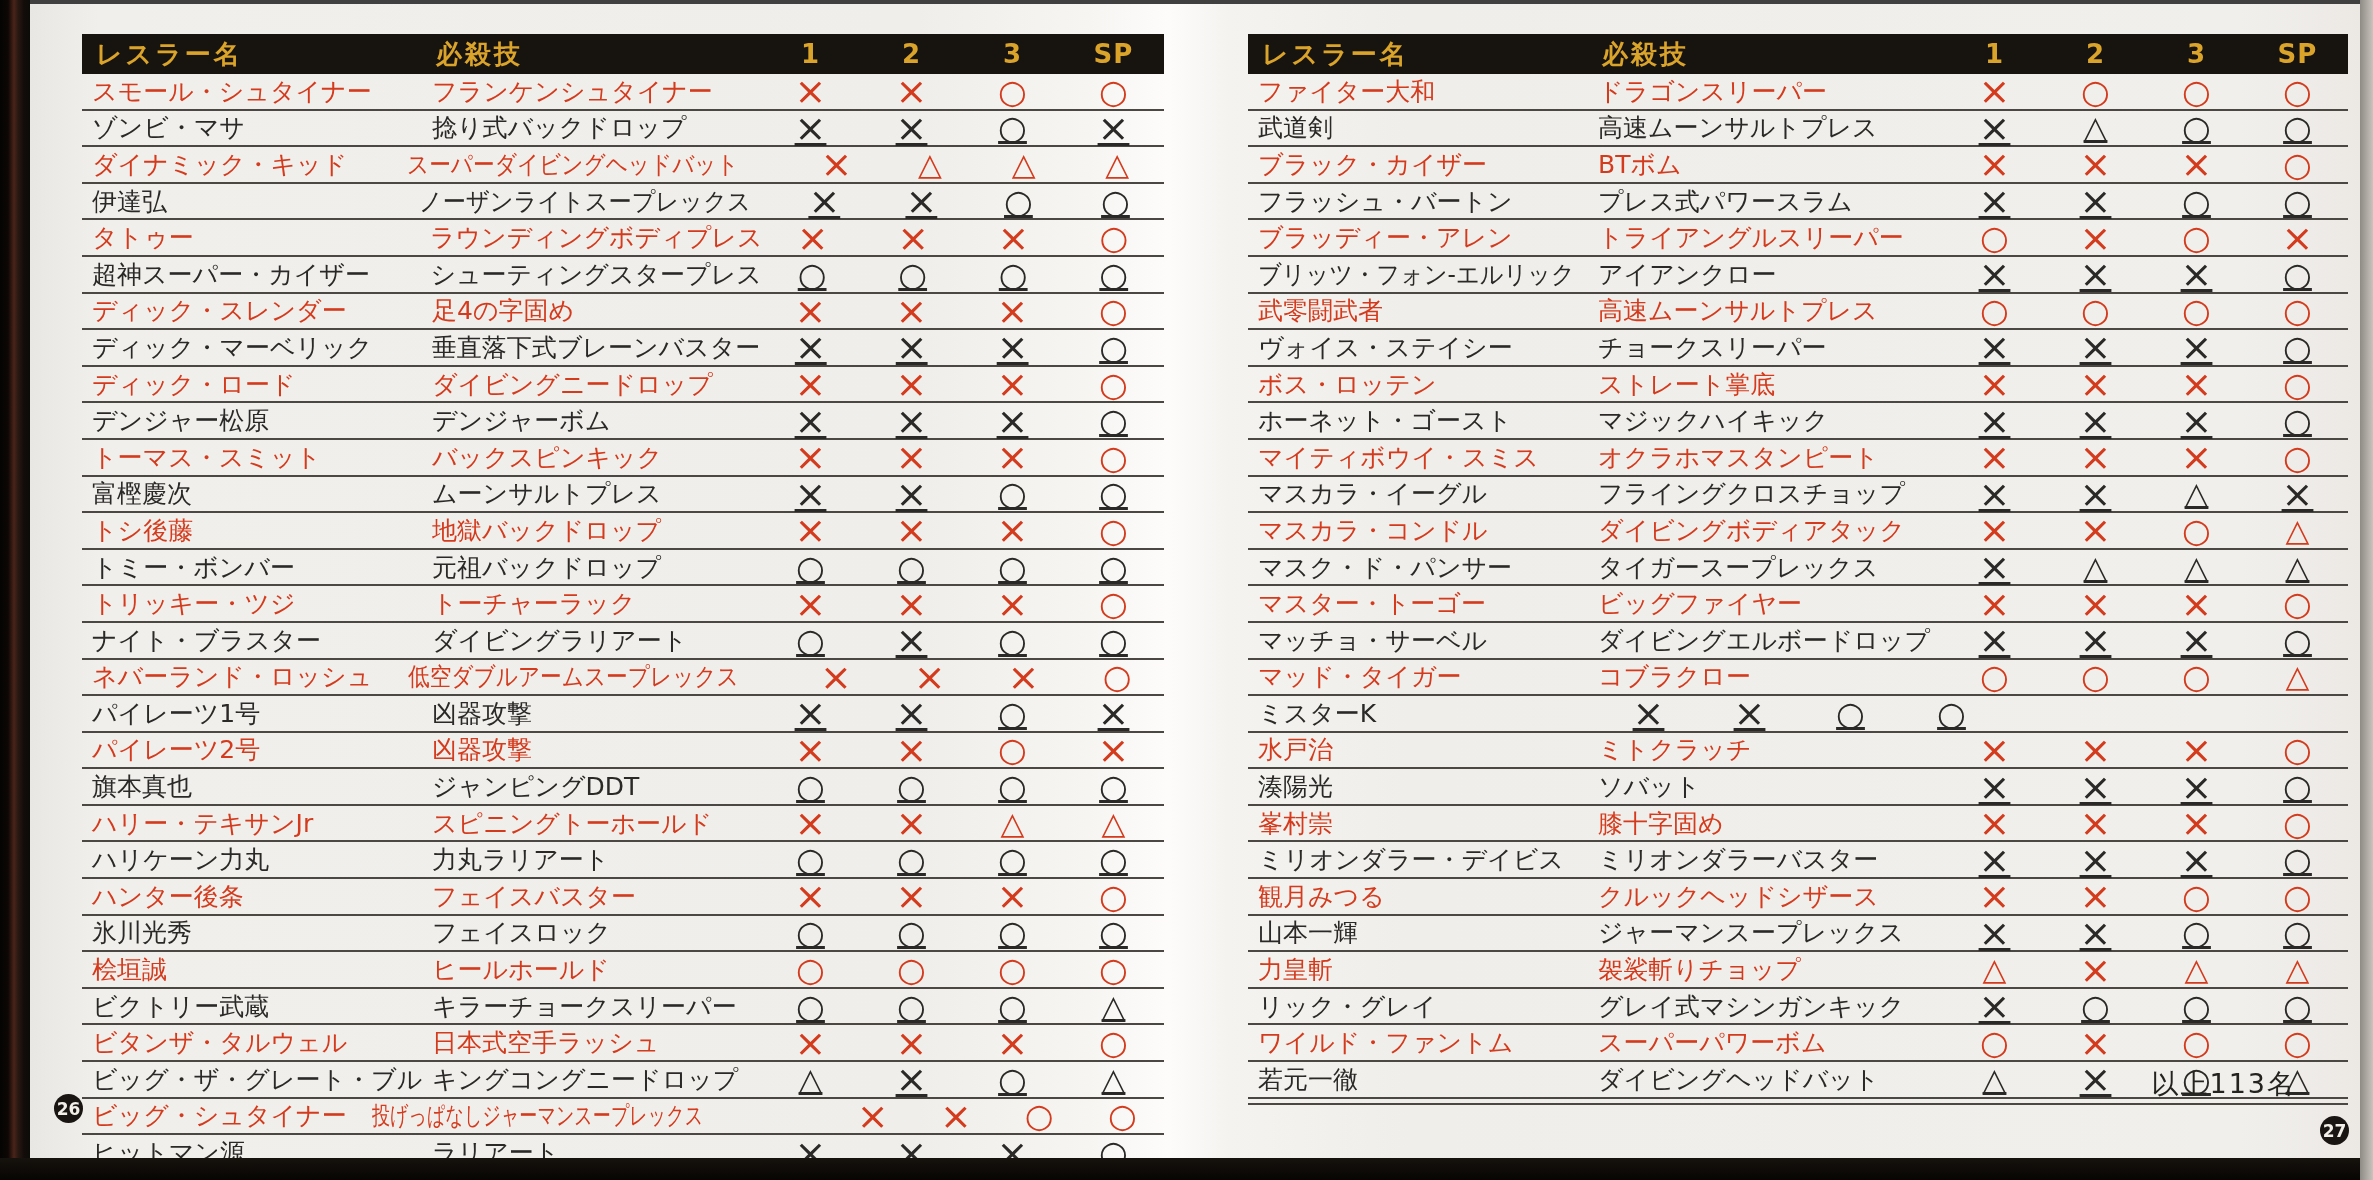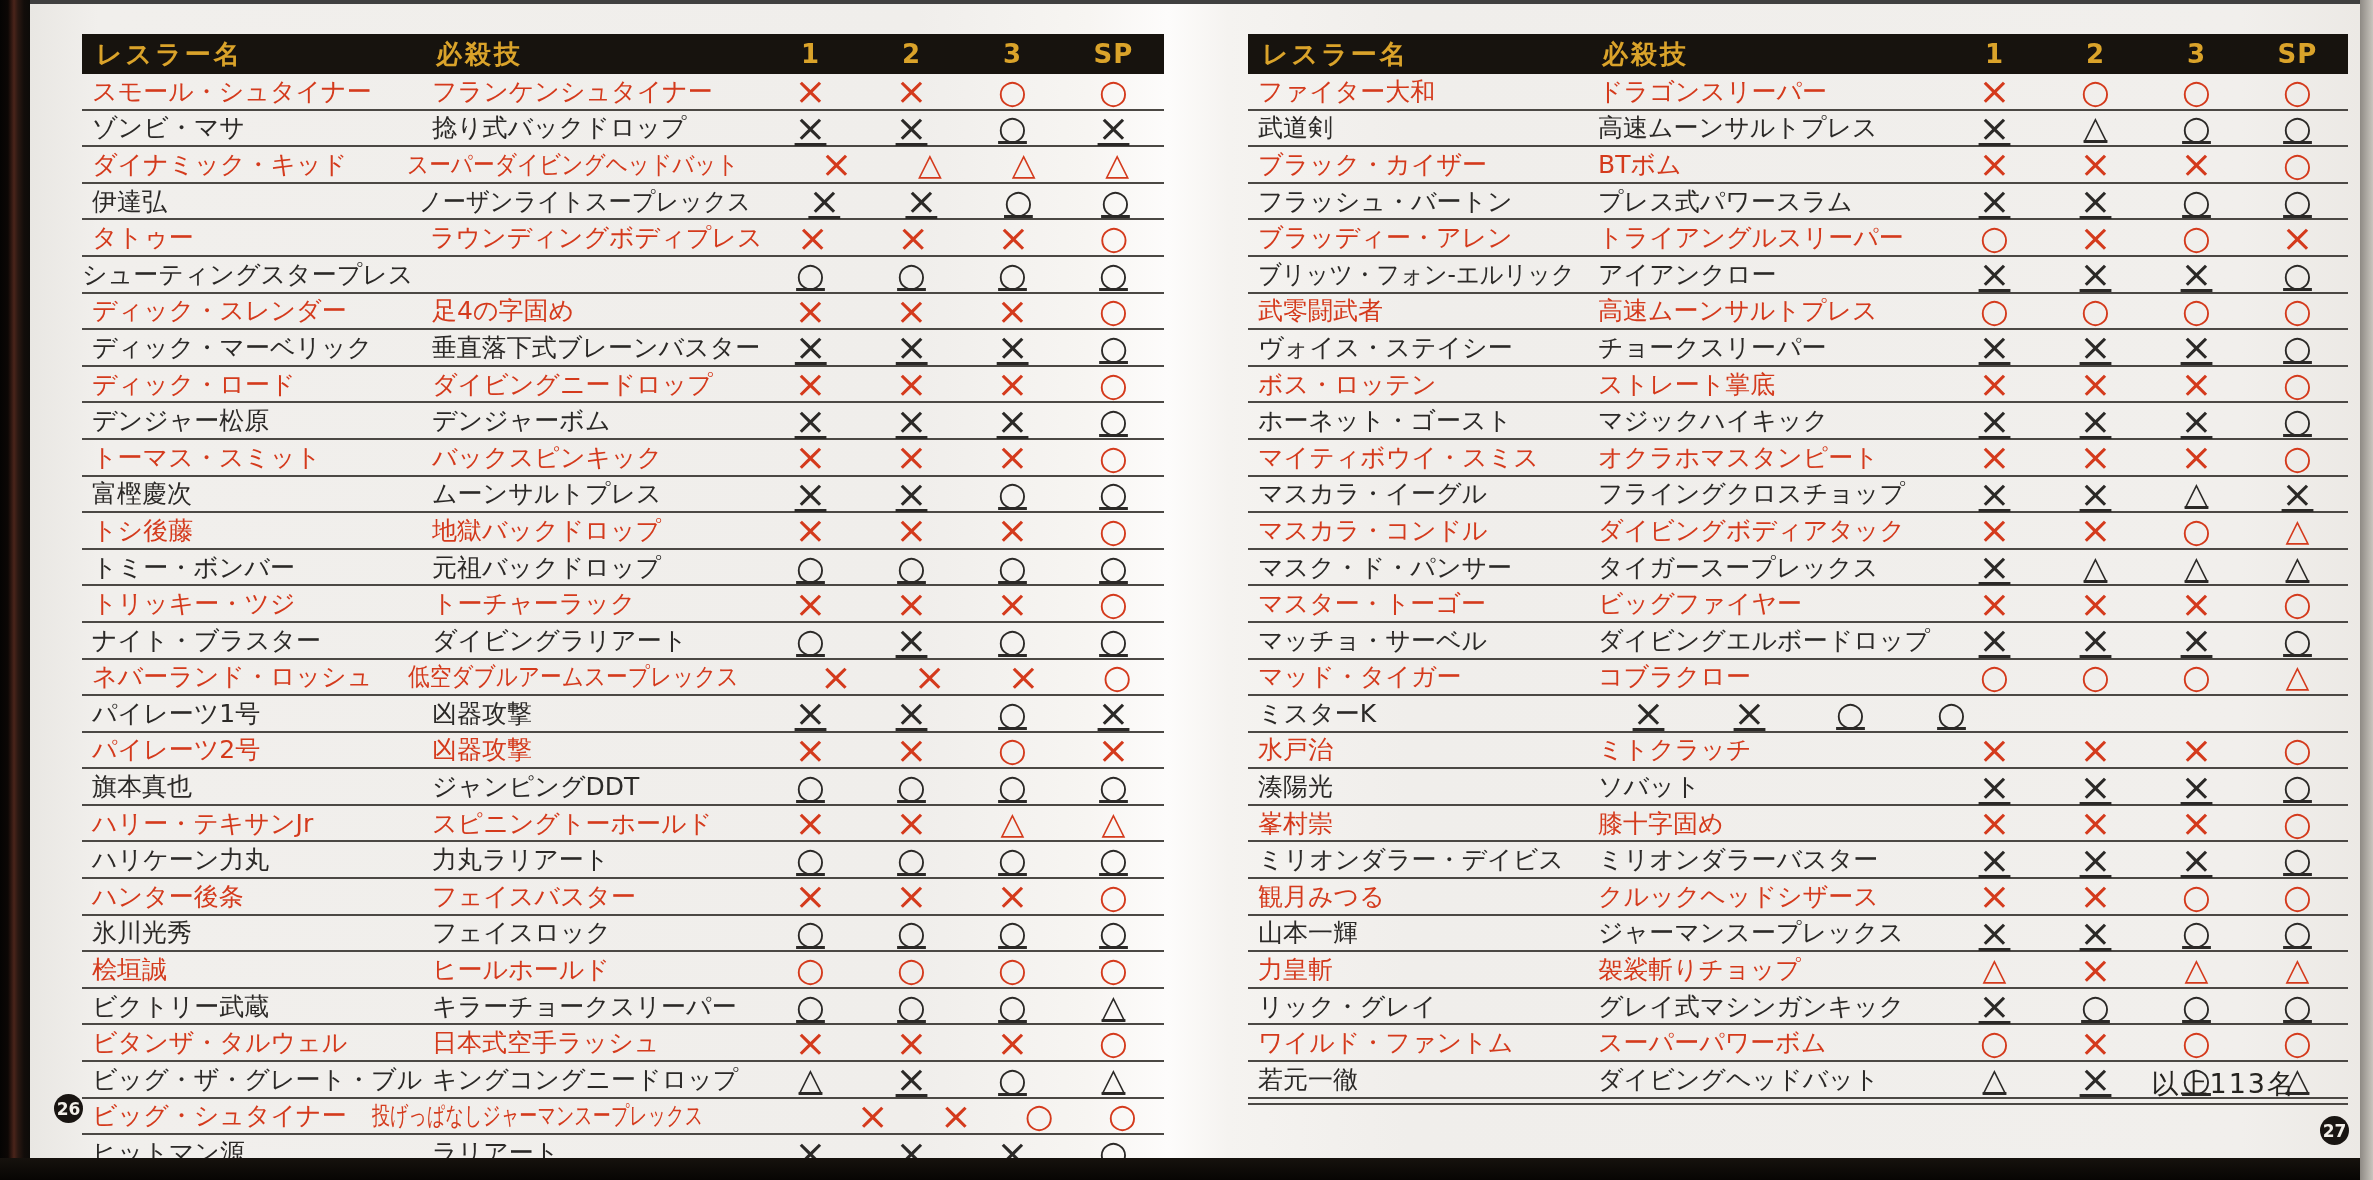--- a/index.html
+++ b/index.html
@@ -92,20 +92,21 @@
           </div>
           <div class="row red">
             <span class="cell name"><span class="txt">タトゥー</span></span>
             <span class="cell move"><span class="txt">ラウンディングボディプレス</span></span>
             <span class="cell mark mk-x">×</span>
             <span class="cell mark mk-x">×</span>
             <span class="cell mark mk-x">×</span>
             <span class="cell mark mk-o">○</span>
           </div>
           <div class="row black">
+            <span class="cell name"><span class="txt">超神スーパー・カイザー</span></span>
             <span class="cell move"><span class="txt">シューティングスタープレス</span></span>
             <span class="cell mark mk-o">○</span>
             <span class="cell mark mk-o">○</span>
             <span class="cell mark mk-o">○</span>
             <span class="cell mark mk-o">○</span>
           </div>
           <div class="row red">
             <span class="cell name"><span class="txt">ディック・スレンダー</span></span>
             <span class="cell move"><span class="txt">足4の字固め</span></span>
             <span class="cell mark mk-x">×</span>

